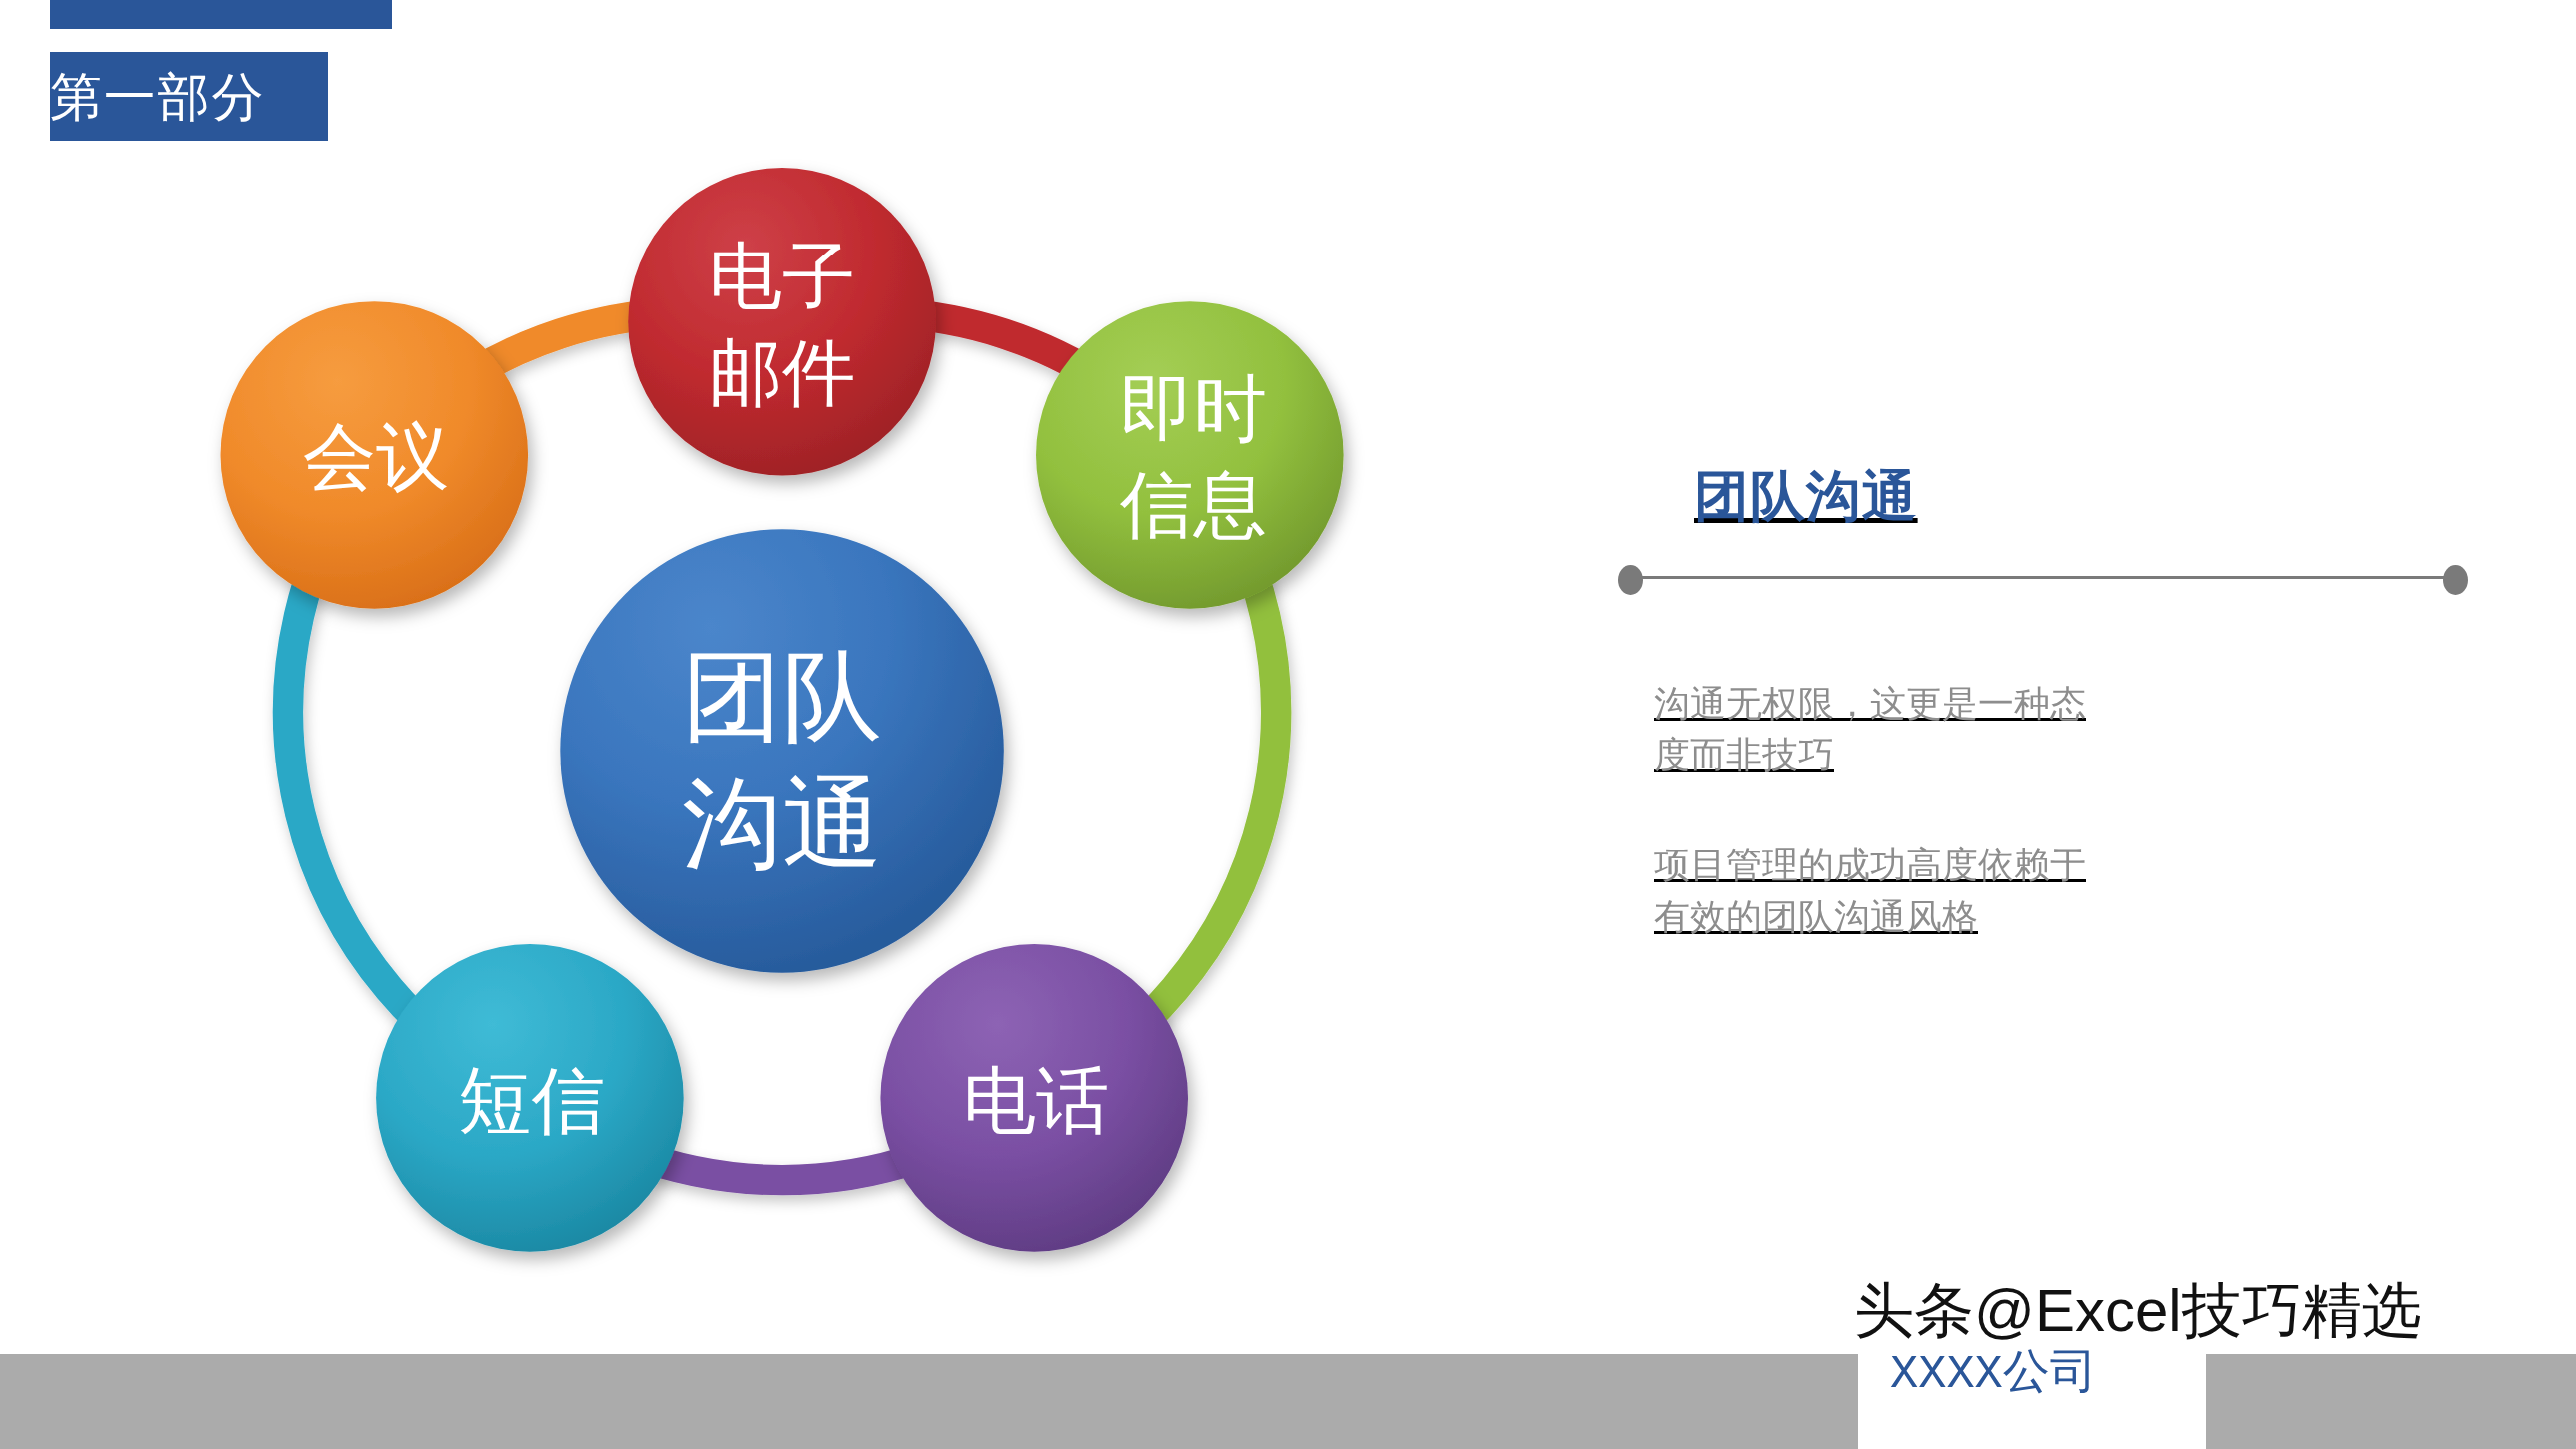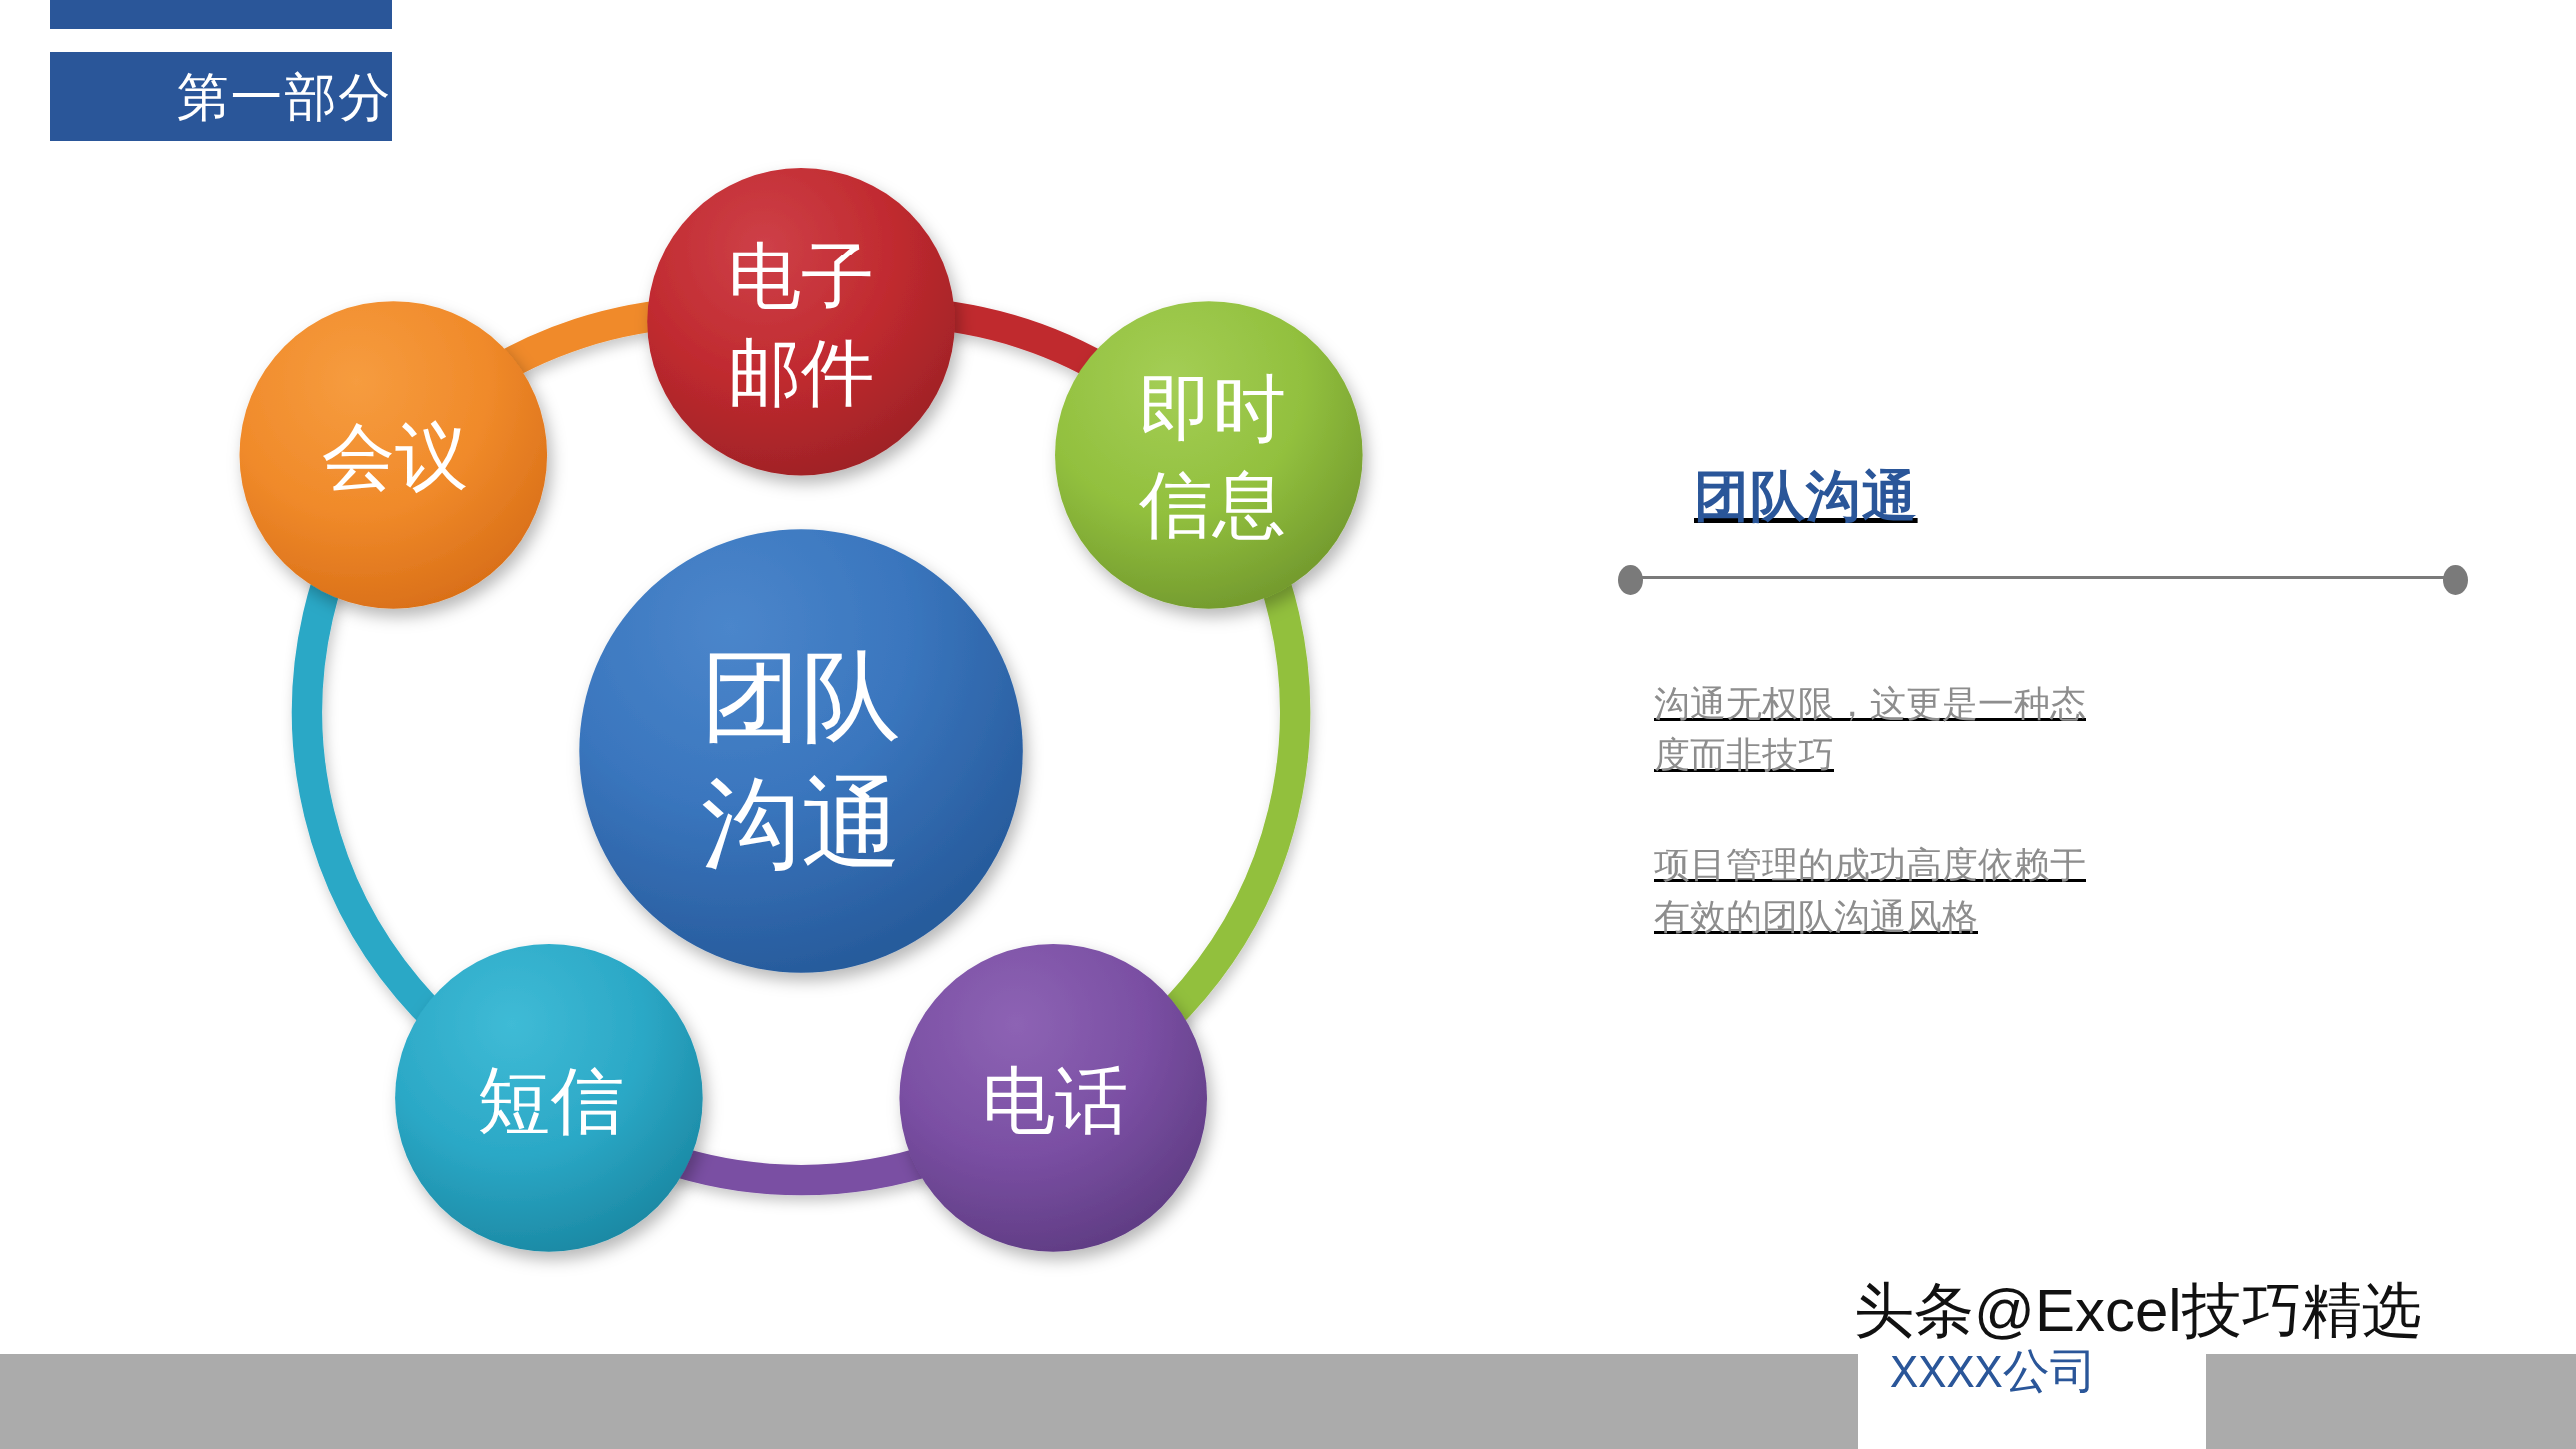--- a/index.html
+++ b/index.html
@@ -21,39 +21,39 @@
     left: 50px;
     top: 0px;
     width: 342px;
     height: 29px;
     background: #2A5699;
   }
   #section-badge {
     position: absolute;
     left: 50px;
     top: 52px;
-    width: 342px;
+    width: 278px;
     height: 89px;
     background: #2A5699;
     display: flex;
     align-items: center;
-    justify-content: flex-end;
+    justify-content: flex-start;
   }
   #section-badge .badge-text {
     color: #ffffff;
     font-size: 52px;
     line-height: 1;
     letter-spacing: 1.8px;
     font-family: "Liberation Sans", "DejaVu Sans", sans-serif;
   }
 
   
   #diagram {
     position: absolute;
-    left: 148px;
+    left: 129px;
     top: 125px;
     width: 1324px;
     height: 1234px;
     text-decoration: underline;
   }
   #diagram svg { display:block; width:100%; height:100%; }
 
   .node-label {
     fill: #ffffff;
     font-family: "Liberation Serif", "DejaVu Serif", serif;

